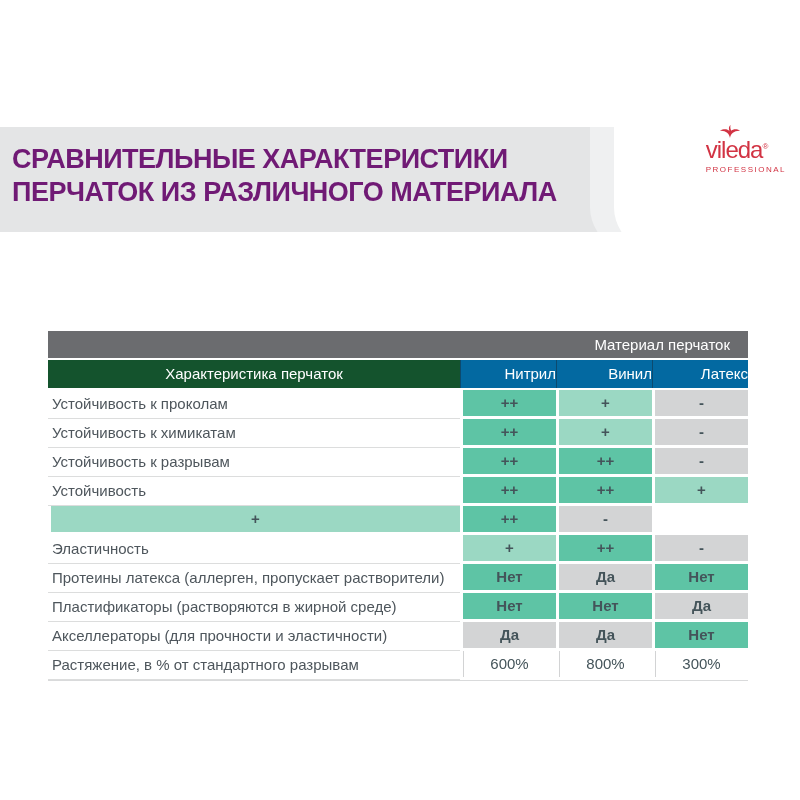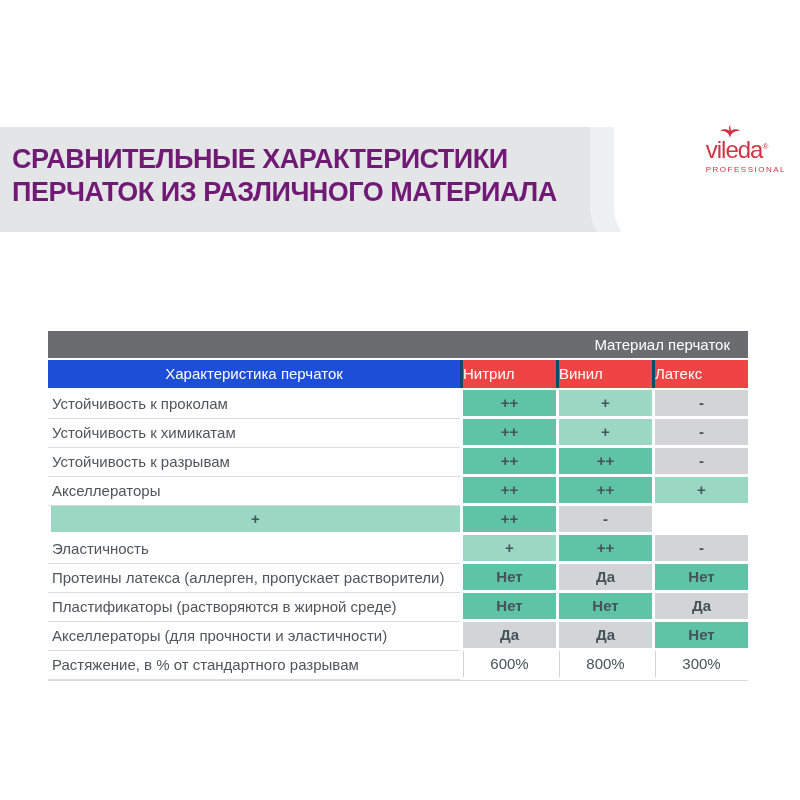--- a/index.html
+++ b/index.html
@@ -29,23 +29,23 @@
                 margin-top:3px;white-space:nowrap;}
 
   
   .tbl{position:absolute;left:48px;top:331px;width:700px;
        border-bottom:1px solid #d9dadb;font-size:15px;}
   .group-row{position:relative;height:27px;background:#6b6c6f;border-bottom:2px solid #fff;}
   .group-label{position:absolute;right:18px;top:0;width:288px;text-align:right;
                color:#ffffff;line-height:27px;}
   .sub-row{display:grid;grid-template-columns:412px 96px 96px 96px;height:28px;
            border-bottom:2px solid #fff;}
-  .sub-first{background:#1d4ed8;color:#fff;text-align:center;line-height:28px;}
-  .sub-mat{background:#ef4444;color:#fff;text-align:left;line-height:28px;
-           border-left:3px solid #0c4a6e;}
+  .sub-first{background:#14532d;color:#fff;text-align:center;line-height:28px;}
+  .sub-mat{background:#0369a1;color:#fff;text-align:right;line-height:28px;
+           border-left:1px solid #0c4a6e;}
 
   .row{display:grid;grid-template-columns:412px 96px 96px 96px;height:29px;}
   .lbl{color:#4e565c;line-height:28px;padding-left:4px;white-space:nowrap;
        border-bottom:1px solid #dcdddd;background:#fff;}
   .vcell{text-align:center;line-height:26px;font-weight:700;color:#44545a;
          border-left:3px solid #fff;border-bottom:3px solid #fff;}
   .tone-strong{background:#5ec4a5;}
   .tone-light{background:#9bd8c3;}
   .tone-gray{background:#d3d4d5;}
   .tone-plain{background:#ffffff;font-weight:400;box-shadow:inset 1px 0 0 #d2d3d4;}
@@ -102,21 +102,21 @@
     </div>
 
     <div class="row">
       <div class="lbl">Устойчивость к разрывам</div>
       <div class="vcell tone-strong">++</div>
       <div class="vcell tone-strong">++</div>
       <div class="vcell tone-gray">-</div>
     </div>
 
     <div class="row">
-      <div class="lbl">Акселлераторы</div>
+      <div class="lbl">Устойчивость</div>
       <div class="vcell tone-strong">++</div>
       <div class="vcell tone-strong">++</div>
       <div class="vcell tone-light">+</div>
     </div>
 
     <div class="row">
       <div class="vcell tone-light">+</div>
       <div class="vcell tone-strong">++</div>
       <div class="vcell tone-gray">-</div>
     </div>

